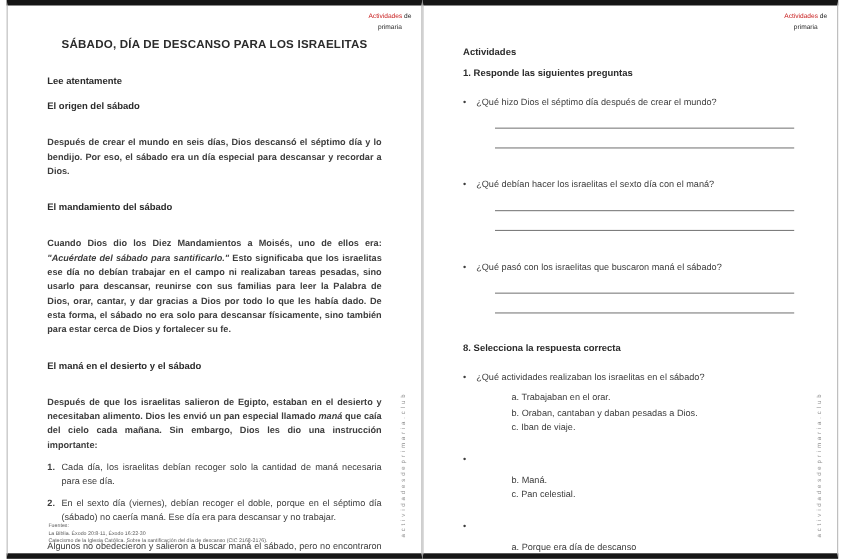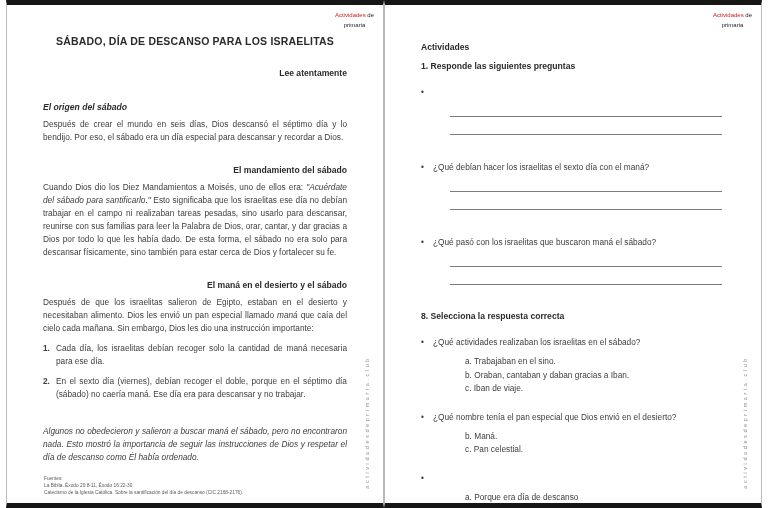--- a/index.html
+++ b/index.html
@@ -60,23 +60,23 @@
   p.objective {
     margin-top: 19px;
     font-style: italic;
   }
   p.objective .lbl { font-weight: bold; }
   h2.mini {
     font-size: 8.6px;
     font-weight: bold;
     color: #2b2b2b;
   }
-  .mt-lg { margin-top: 21px; text-align: right; }
-  .mt-md { margin-top: 24px; font-style: italic; }
-  .mt-sm { margin-top: 6px; }
+  .mt-lg { margin-top: 21px; }
+  .mt-md { margin-top: 13px; }
+  .mt-sm { margin-top: 22px; font-weight: bold; }
   ol.manna-list { list-style: none; margin-top: 5px; }
   ol.manna-list li {
     display: flex;
     gap: 6px;
     margin-top: 7px;
   }
   ol.manna-list .num { font-weight: bold; flex: 0 0 auto; }
   .footnotes {
     position: absolute;
     left: 37px;
@@ -177,20 +177,21 @@
       <div>primaria</div>
     </div>
 
     <div class="content">
       <h2 class="mini act-heading">Actividades</h2>
       <h2 class="mini sec-heading">1. Responde las siguientes preguntas</h2>
 
       <div class="qblock">
         <div class="question">
             <span class="bullet">•</span>
+            <span>¿Qué hizo Dios el séptimo día después de crear el mundo?</span>
           </div>
         <div class="answer-line"></div>
         <div class="answer-line"></div>
       </div>
 
       <div class="qblock">
         <div class="question">
             <span class="bullet">•</span>
             <span>¿Qué debían hacer los israelitas el sexto día con el maná?</span>
           </div>
@@ -208,30 +209,29 @@
       </div>
 
       <h2 class="mini">8. Selecciona la respuesta correcta</h2>
 
       <div class="mcq">
         <div class="question">
             <span class="bullet">•</span>
             <span>¿Qué actividades realizaban los israelitas en el sábado?</span>
           </div>
         <div class="options">
-          <div>a. Trabajaban en el sino.</div>
-          <div>b. Oraban, cantaban y daban gracias a Iban.</div>
+          <div>a. Trabajaban en el orar.</div>
+          <div>b. Oraban, cantaban y daban pesadas a Dios.</div>
           <div>c. Iban de viaje.</div>
         </div>
       </div>
 
       <div class="mcq">
         <div class="question">
             <span class="bullet">•</span>
-            <span>¿Qué nombre tenía el pan especial que Dios envió en el desierto?</span>
           </div>
         <div class="options">
           <div>b. Maná.</div>
           <div>c. Pan celestial.</div>
         </div>
       </div>
 
       <div class="mcq">
         <div class="question">
             <span class="bullet">•</span>

